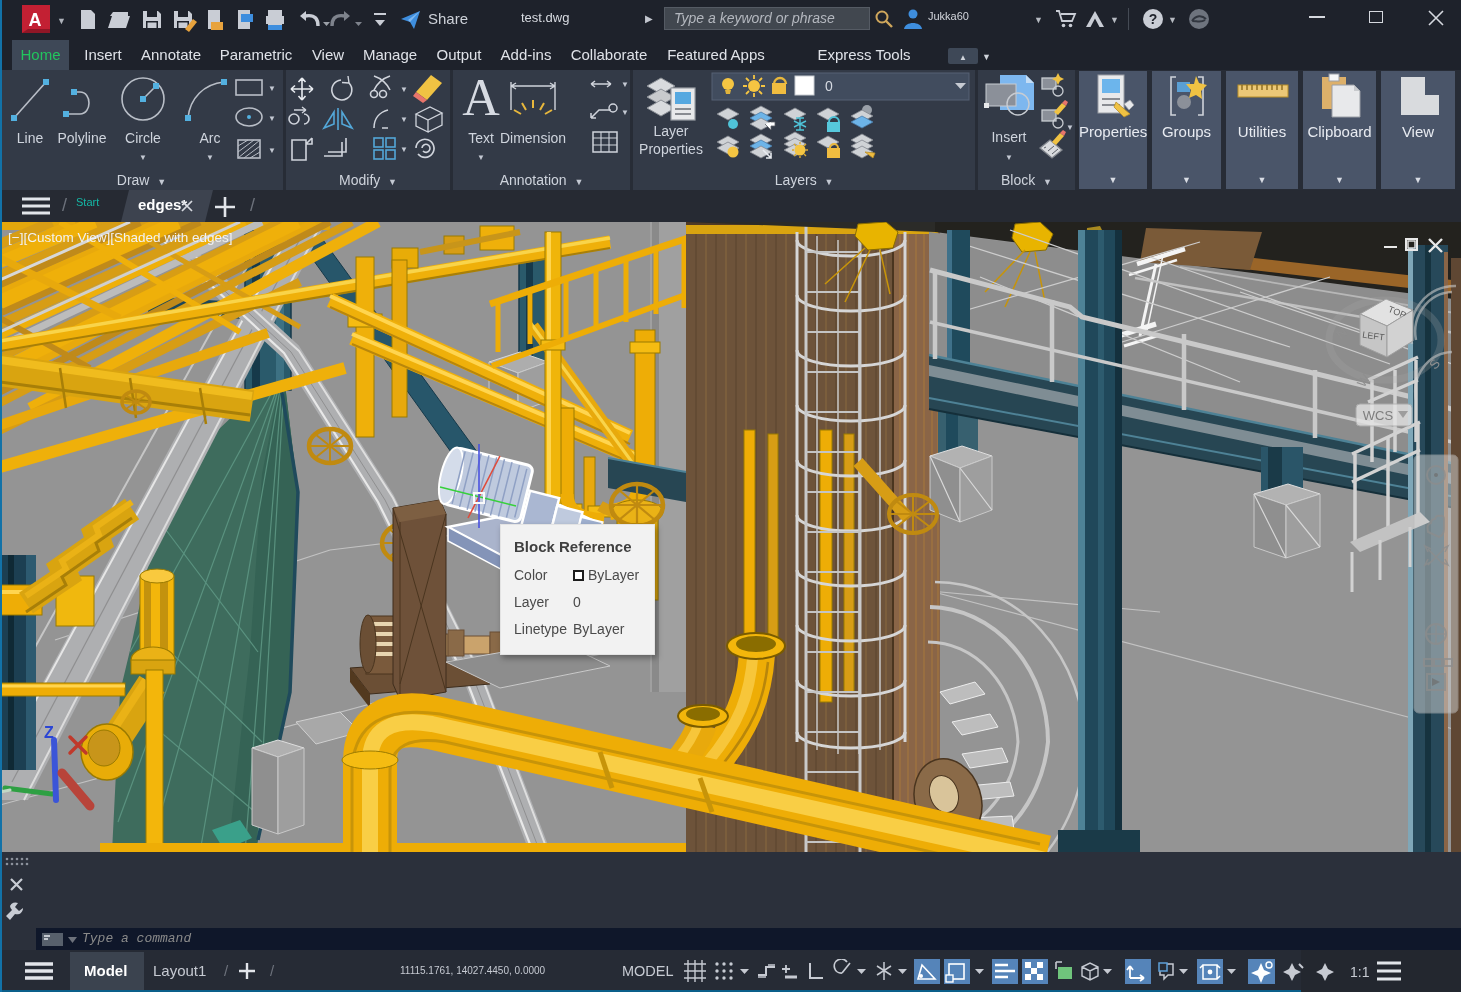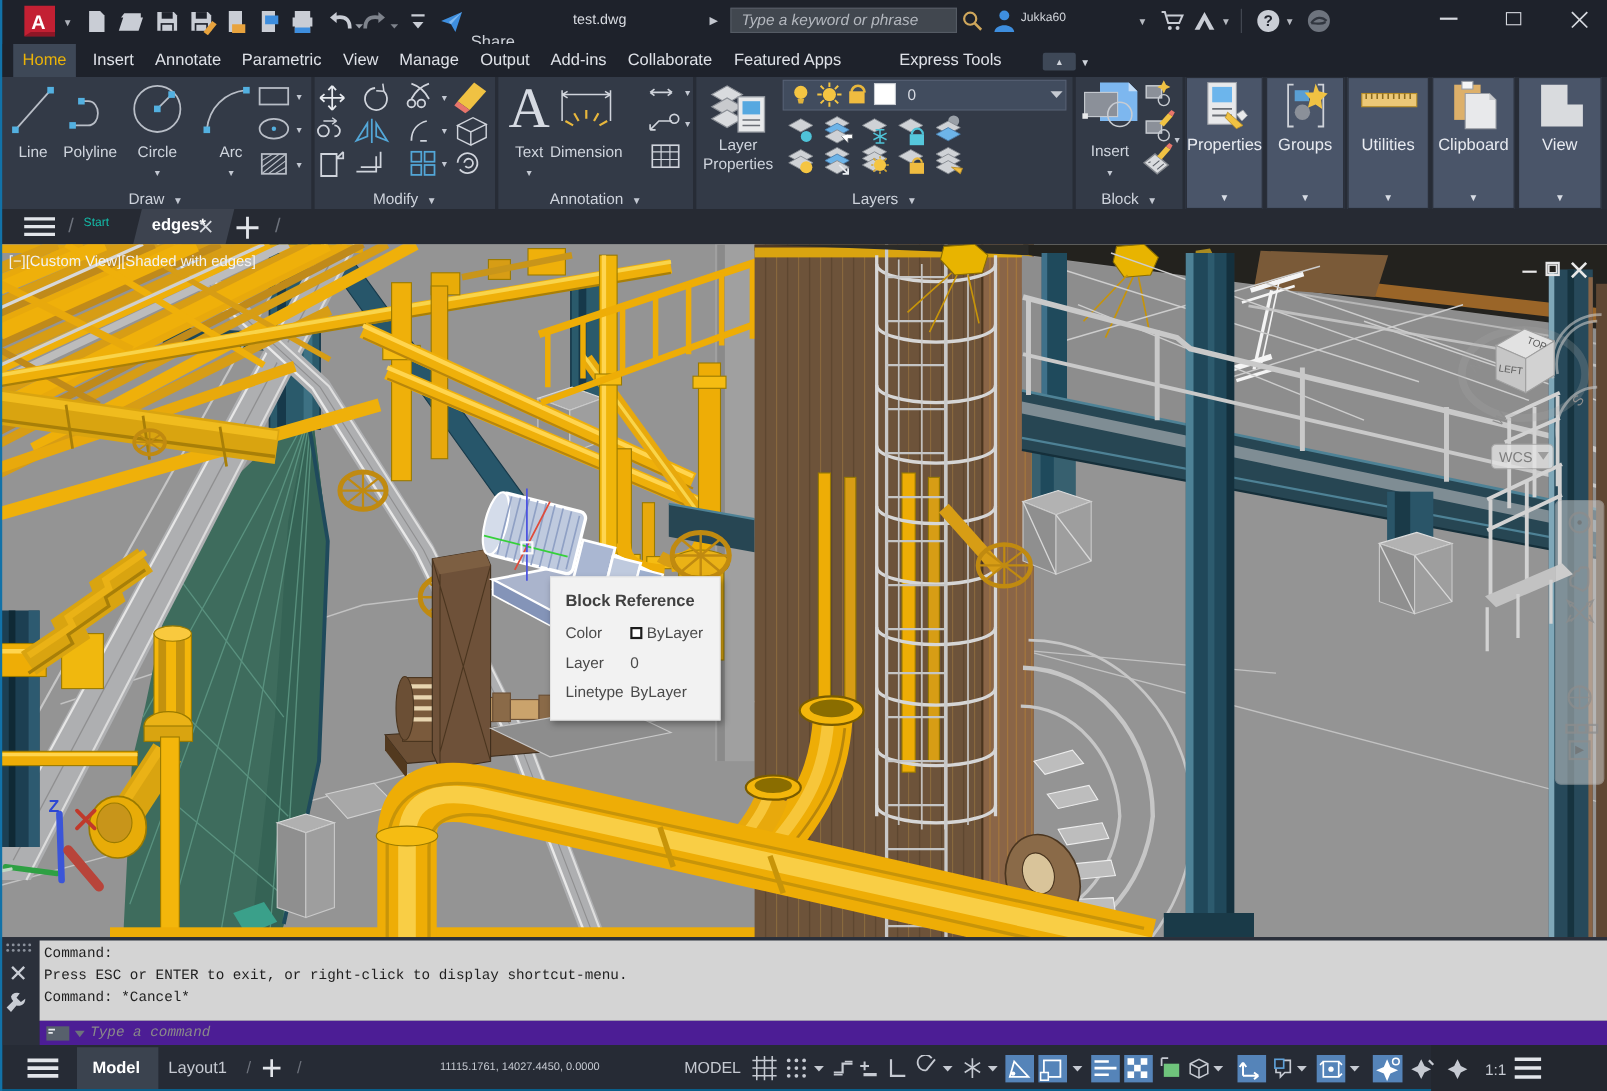--- a/index.html
+++ b/index.html
@@ -5,42 +5,42 @@
 html,body{margin:0;padding:0;background:#14161c;}
 *{box-sizing:border-box;}
 #app{position:relative;width:1461px;height:992px;overflow:hidden;font-family:"Liberation Sans",sans-serif;background:#23272f;}
 .abs{position:absolute;}
 
 #titlebar{position:absolute;left:0;top:0;width:1461px;height:40px;background:#1e222b;border-left:2px solid #0a5f8a;}
 #titlebar .txt{color:#d5d8de;font-size:11px;}
 
 #tabrow{position:absolute;left:0;top:40px;width:1461px;height:30px;background:#1e222b;}
 .rtab{position:absolute;top:0;height:30px;line-height:30px;color:#dfe2e8;font-size:15px;text-align:center;}
-.rtab.active{background:#3e4857;color:#eab308;}
+.rtab.active{background:#3e4857;color:#22c55e;}
 
 #ribbon{position:absolute;left:0;top:70px;width:1461px;height:120px;background:#272c36;}
 .panel{position:absolute;top:0;height:120px;background:#333a47;}
 .panel .plabel{position:absolute;left:0;right:0;bottom:2px;text-align:center;color:#ced3dc;font-size:14px;}
 .panel .plabel .caret{font-size:9px;color:#c3c8d2;}
 .bigpanel{position:absolute;top:0;height:120px;background:#4a5569;border:1px solid #272c36;}
 .bigpanel .blabel{position:absolute;left:0;right:0;top:52px;text-align:center;color:#e8ebf1;font-size:15px;}
 .bigpanel .bcaret{position:absolute;left:0;right:0;bottom:4px;text-align:center;color:#d8dce4;font-size:9px;}
 
 #filetabs{position:absolute;left:0;top:190px;width:1461px;height:32px;background:#262a33;}
 
 #viewport{position:absolute;left:0;top:222px;width:1461px;height:630px;background:#949494;overflow:hidden;}
 
 #tooltip{position:absolute;left:500px;top:524px;width:155px;height:131px;background:#f2f2f2;border:1px solid #e3e3e3;box-shadow:2px 3px 6px rgba(0,0,0,.35);font-family:"Liberation Sans",sans-serif;}
 #tooltip .tt-title{position:absolute;left:13px;top:13px;font-size:15px;font-weight:bold;color:#404040;}
 #tooltip .row{position:absolute;left:13px;font-size:14px;color:#4a4a4a;}
 #tooltip .val{position:absolute;left:72px;font-size:14px;color:#4a4a4a;}
 
 #cmdarea{position:absolute;left:0;top:852px;width:1461px;height:98px;background:#2b303b;}
 #cmdgray{position:absolute;left:36px;top:3px;width:1425px;height:73px;background:#d4d4d4;color:#1e1e1e;font-family:"Liberation Mono",monospace;font-size:13px;line-height:20px;padding:2px 0 0 4px;}
-#cmdinput{position:absolute;left:36px;top:76px;width:1425px;height:22px;background:#4c1d95;color:#8a8a8a;font-family:"Liberation Mono",monospace;font-size:13px;font-style:italic;line-height:22px;}
+#cmdinput{position:absolute;left:36px;top:76px;width:1425px;height:22px;background:#0f172a;color:#8a8a8a;font-family:"Liberation Mono",monospace;font-size:13px;font-style:italic;line-height:22px;}
 
 #statusbar{position:absolute;left:0;top:950px;width:1301px;height:42px;background:#262b35;border-left:2px solid #0a5f8a;border-bottom:2px solid #0a5f8a;}
 .sb-txt{position:absolute;color:#c6cad2;font-size:15px;top:0;height:42px;line-height:42px;}
 </style>
 </head>
 <body>
 <div id="app">
 
 <div style="position:absolute;left:0;top:0;width:2px;height:992px;background:#1272a8;z-index:50;"></div>
 <div id="titlebar">
@@ -89,21 +89,21 @@
 
       <path d="M296 6 L308 6" stroke="#c9cdd5" stroke-width="2"></path>
       <path d="M297 12 l10 0 l-5 6 Z" fill="#c9cdd5" stroke="none"></path>
     </g>
   </svg>
 
   <svg class="abs" style="left:398px;top:9px;" width="22" height="22" viewBox="0 0 22 22">
     <path d="M1 10 L20 2 L14 20 L10 13 Z" fill="#3e8ede"></path>
     <path d="M10 13 L20 2 L8 11 Z" fill="#7db7ef"></path>
   </svg>
-  <div class="abs txt" style="left:426px;top:10px;font-size:15px;color:#cdd1d8;margin-top:20px;">Share</div>
+  <div class="abs txt" style="left:426px;top:10px;font-size:15px;color:#cdd1d8;">Share</div>
   <div class="abs txt" style="left:519px;top:10px;font-size:13px;color:#d8dbe1;">test.dwg</div>
   <div class="abs" style="left:643px;top:13px;color:#c3c7cf;font-size:10px;">▶</div>
 
   <div class="abs" style="left:662px;top:7px;width:206px;height:23px;background:#41474f;border:1px solid #555b64;"></div>
   <div class="abs" style="left:672px;top:10px;color:#b4b8bf;font-size:14px;font-style:italic;">Type a keyword or phrase</div>
   <svg class="abs" style="left:872px;top:9px;" width="20" height="20" viewBox="0 0 20 20">
     <circle cx="8" cy="8" r="5.5" fill="none" stroke="#cfa75c" stroke-width="2"></circle>
     <path d="M12 12 L18 18" stroke="#cfa75c" stroke-width="2.4"></path>
   </svg>
   <svg class="abs" style="left:901px;top:8px;" width="20" height="22" viewBox="0 0 20 22">
@@ -954,21 +954,20 @@
           <circle cx="27" cy="5" r="1.3"></circle>
       <circle cx="7" cy="10" r="1.3"></circle>
           <circle cx="12" cy="10" r="1.3"></circle>
           <circle cx="17" cy="10" r="1.3"></circle>
           <circle cx="22" cy="10" r="1.3"></circle>
           <circle cx="27" cy="10" r="1.3"></circle>
     </g>
     <path d="M11 25 L22 36 M22 25 L11 36" stroke="#c8ccd4" stroke-width="2.2" fill="none"></path>
     <path d="M10 52 a6 6 0 0 1 8 -3 l-3 4 l4 4 l4 -3 a6 6 0 0 1 -8 6 l-5 6 l-4 -4 l6 -6 a6 6 0 0 1 -2 -4 Z" fill="#c8ccd4"></path>
   </svg>
-  <div id="cmdgray">Command:<br>Press ESC or ENTER to exit, or right-click to display shortcut-menu.<br>Command: *Cancel*</div>
   <div id="cmdinput">
     <svg class="abs" style="left:6px;top:4px;" width="36" height="15" viewBox="0 0 36 15">
       <rect x="0" y="1" width="21" height="13" fill="#57606c"></rect>
       <path d="M2 4 L8 4 M2 7 L6 7" stroke="#e8eaee" stroke-width="1.5"></path>
       <path d="M26 5 l9 0 l-4.5 6 Z" fill="#6d727c"></path>
     </svg>
     <span style="margin-left:46px;">Type a command</span>
   </div>
 </div>
 

